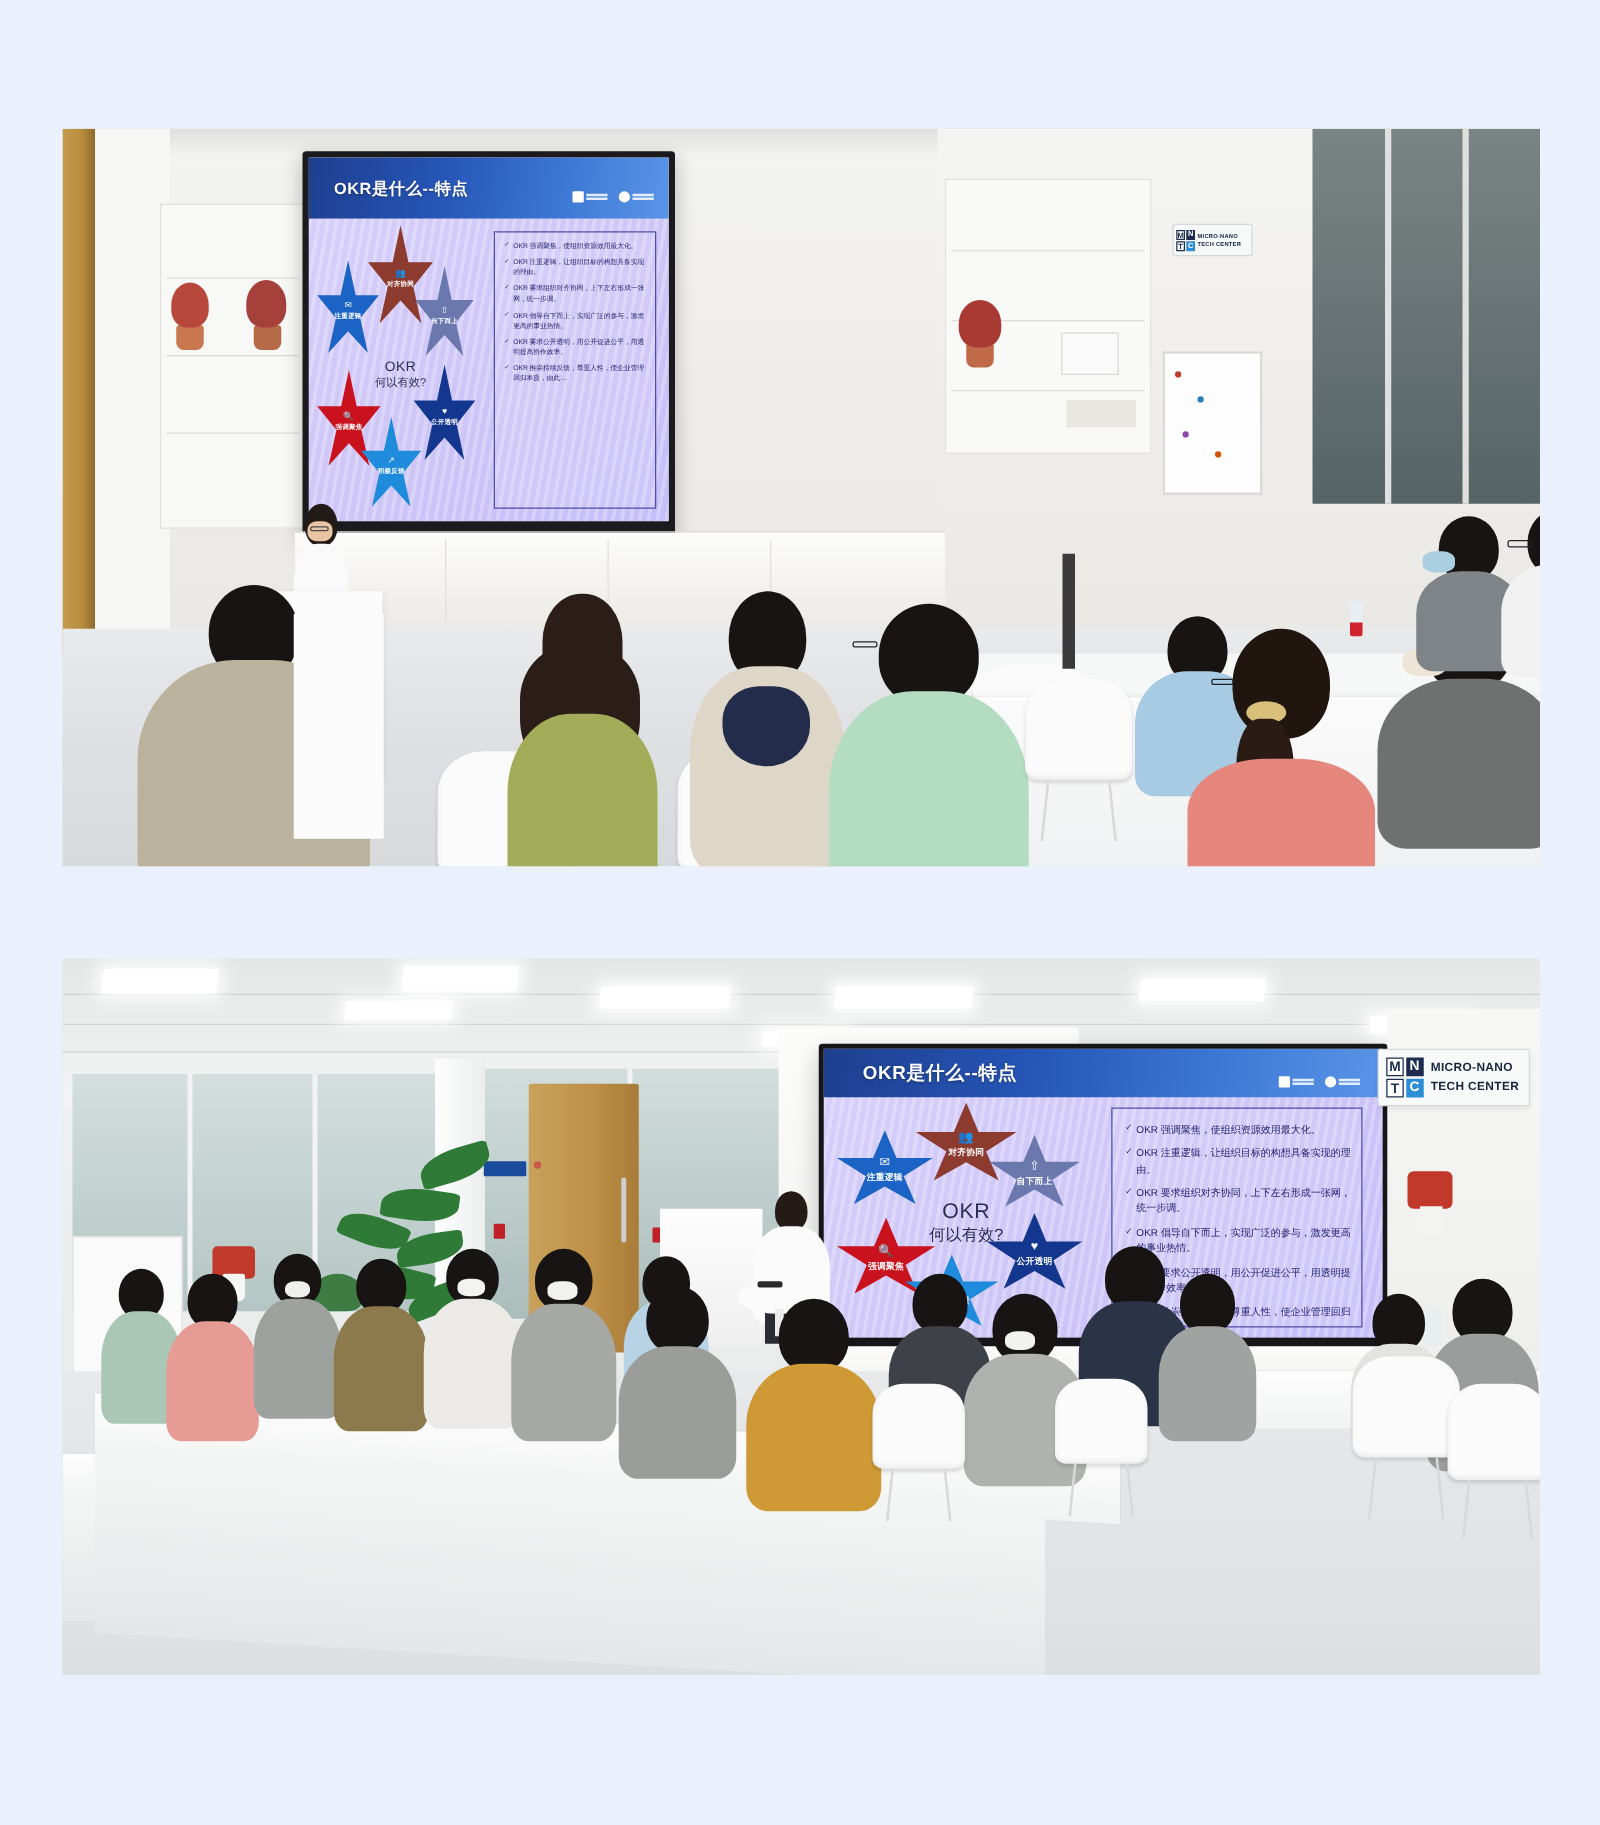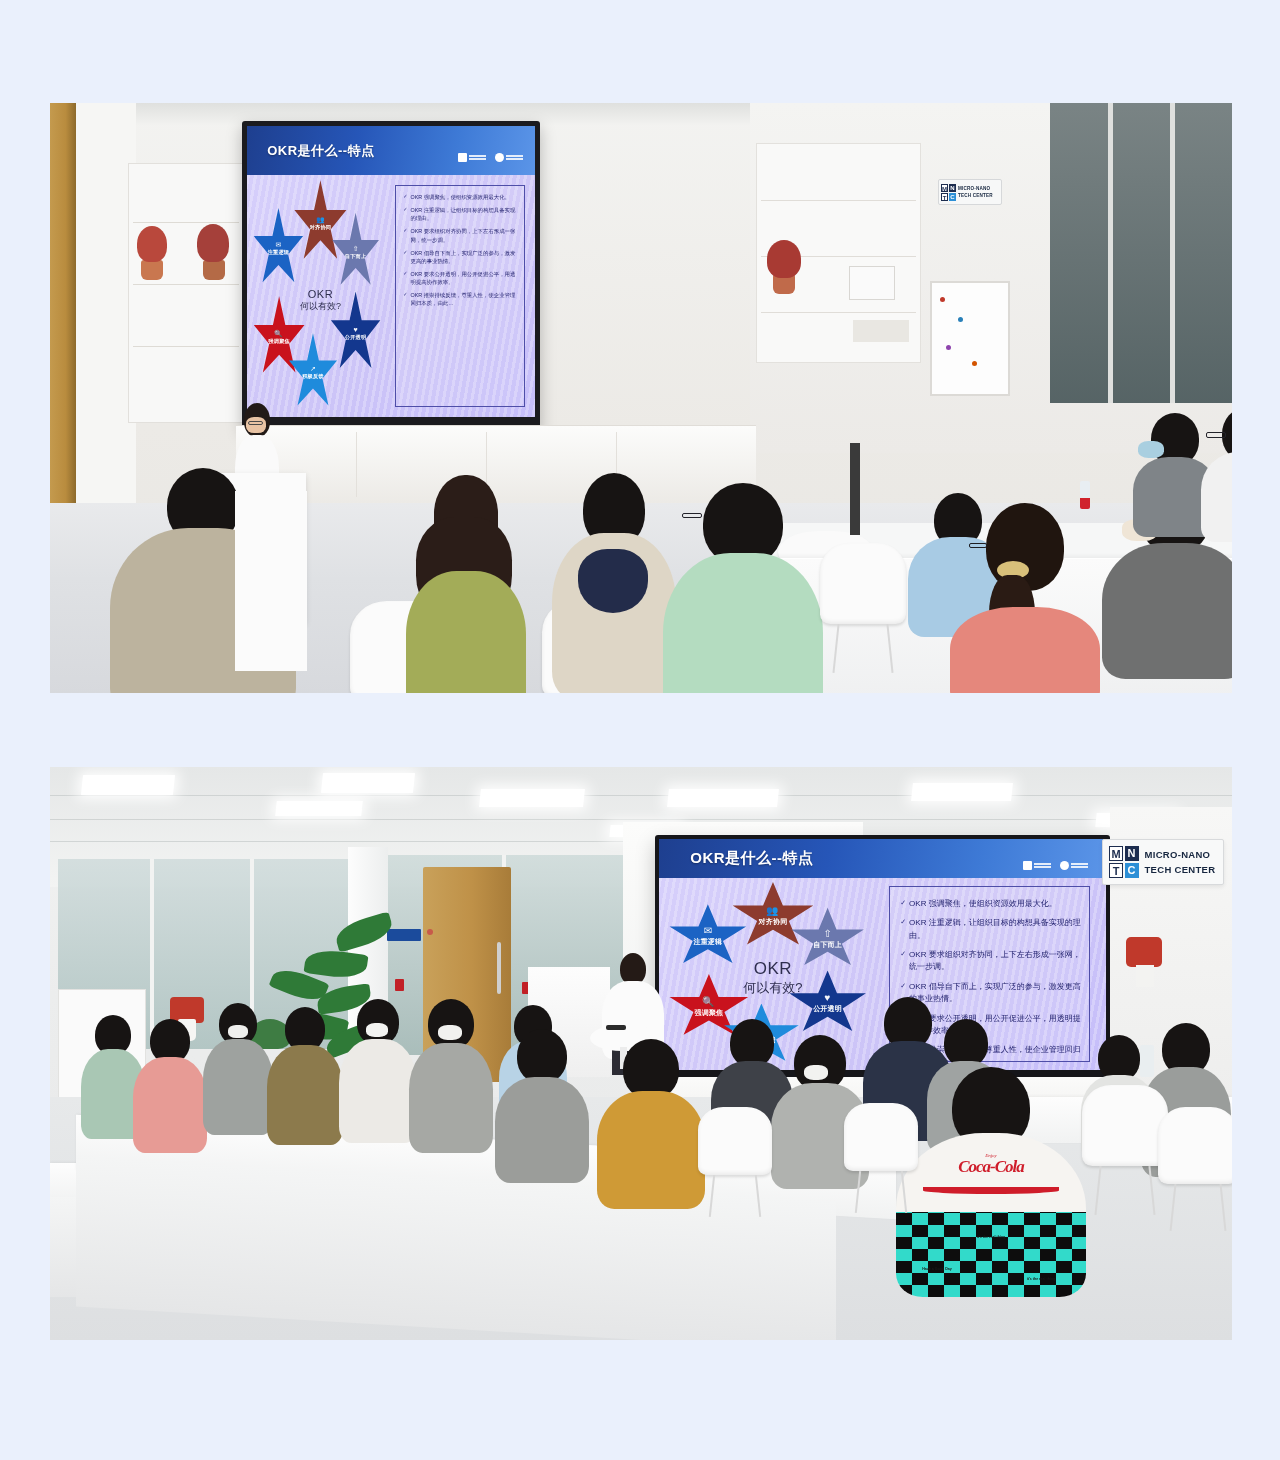--- a/index.html
+++ b/index.html
@@ -647,34 +647,20 @@
     </div>
     <div class="person" style="left:1090px; top:256px; width:92px; height:150px;">
       <div class="head" style="top:0; width:48px; height:52px;"></div>
       <div class="body" style="top:44px; width:90px; height:110px; background:#9a9d9b;"></div>
     </div>
     <div class="person" style="left:1030px; top:268px; width:78px; height:120px;">
       <div class="head" style="top:0; width:42px; height:46px;"></div>
       <div class="body" style="top:40px; width:76px; height:86px; background:#e3e4e2;"></div>
     </div>
 
-    <div class="person" style="left:846px; top:300px; width:190px; height:230px;">
-      <div class="head" style="top:0; width:78px; height:82px;"></div>
-      <div class="cc-jacket" style="left:0; top:66px; width:190px; height:164px;">
-        <div class="cc-check"></div>
-        <div class="cc-logo">
-          <div class="enjoy">Enjoy</div>
-          <div class="word">Coca-Cola</div>
-        </div>
-        <div class="cc-swoosh"></div>
-        <div class="cc-tag" style="left:78px; top:62%; width:34px;">it's the real thing</div>
-        <div class="cc-tag" style="left:24px; top:82%; width:34px;">Have a Good Day</div>
-        <div class="cc-tag" style="left:128px;top:88%; width:34px;">it's the real thing</div>
-      </div>
-    </div>
 
     <div class="chair" style="left:648px; top:340px; width:74px; height:110px;">
       <div class="back"></div>
         <div class="legL"></div>
         <div class="legR"></div>
     </div>
     <div class="chair" style="left:794px; top:336px; width:74px; height:110px;">
       <div class="back"></div>
         <div class="legL"></div>
         <div class="legR"></div>

